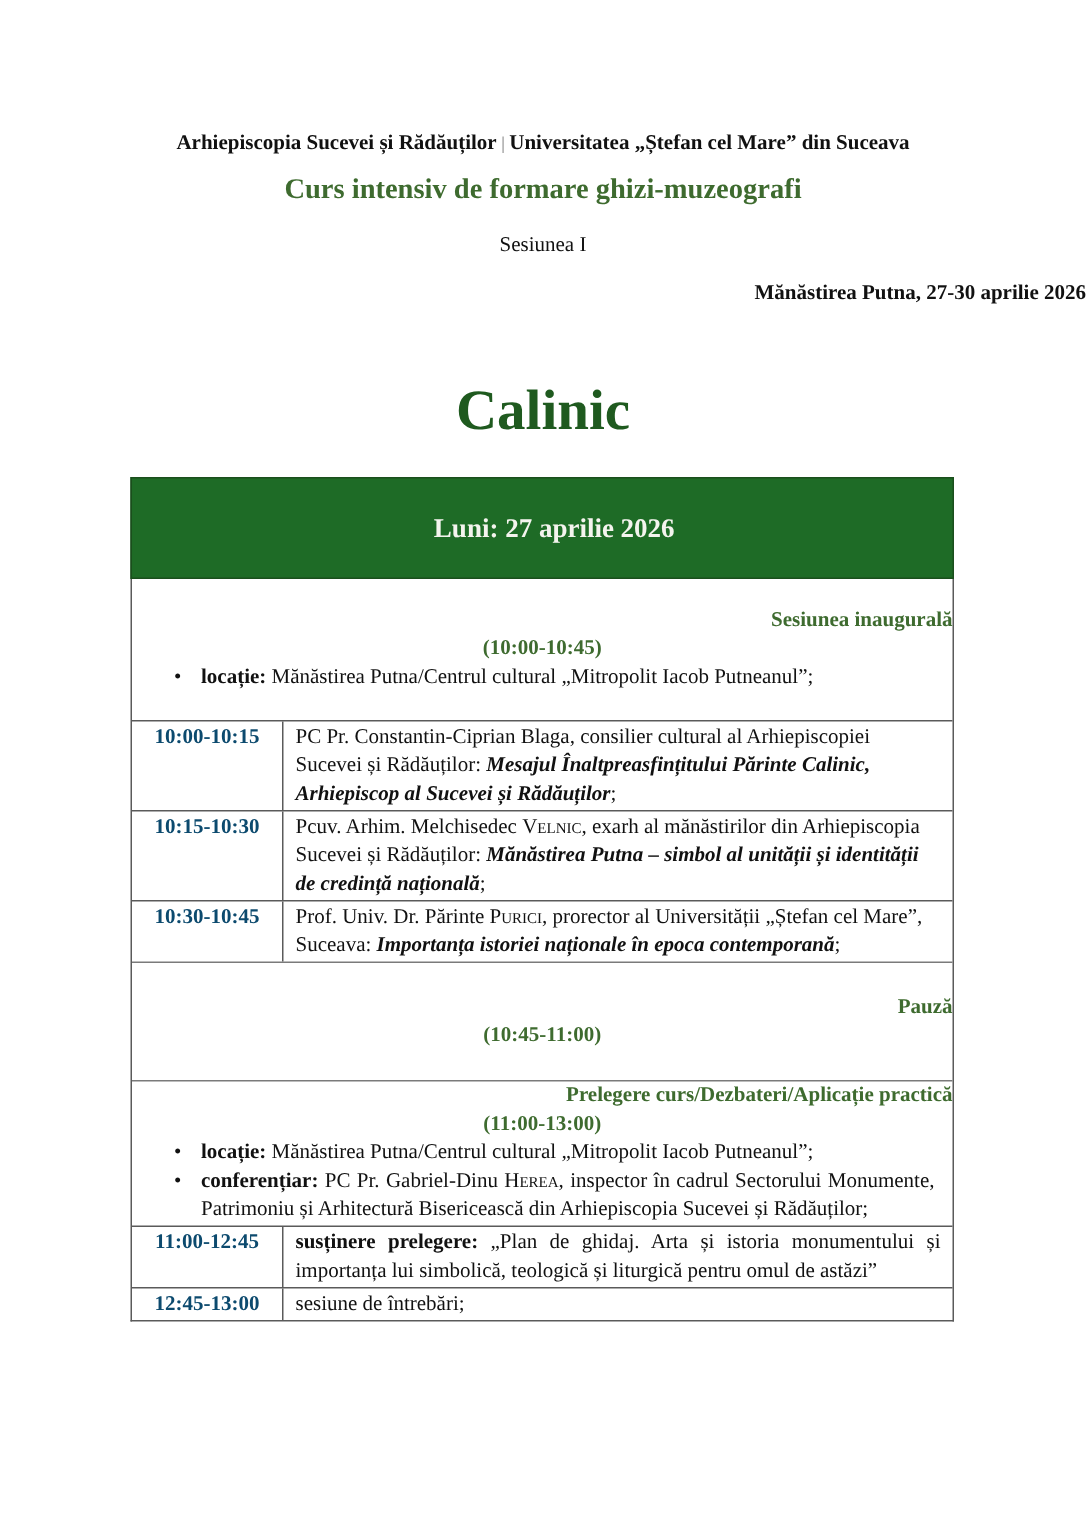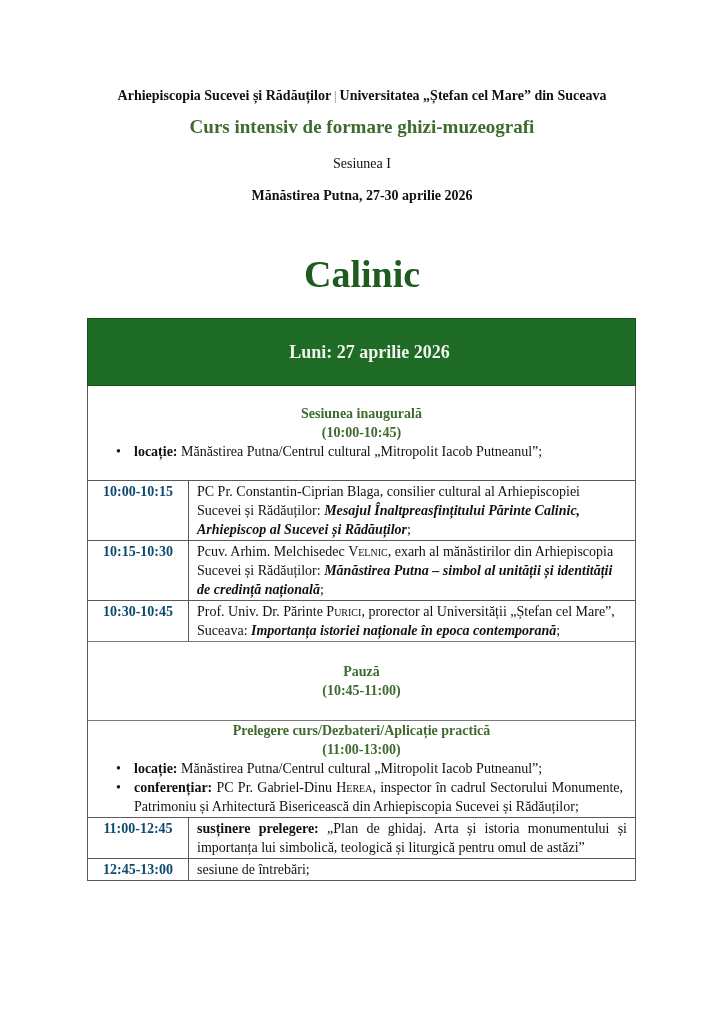--- a/index.html
+++ b/index.html
@@ -3,30 +3,30 @@
 <meta charset="utf-8">
 <style>
   html, body { margin: 0; padding: 0; background: #ffffff; }
   body { width: 724px; height: 1024px; position: relative; overflow: hidden;
          font-family: "Liberation Serif", "DejaVu Serif", serif; color: #111; }
   .hdr-line { position: absolute; left: 0; width: 724px; text-align: center; }
   .org { top: 88px; font-size: 14px; font-weight: bold; }
   .org .sep { color: #777; font-weight: normal; margin: 0 3px; font-size: 12px; }
   .course { top: 116px; font-size: 19px; font-weight: bold; color: #3e6b2f; }
   .session { top: 156px; font-size: 14px; font-weight: normal; }
-  .place { top: 188px; font-size: 14px; font-weight: bold; }
+  .place { top: 188px; font-size: 14px; font-weight: bold; text-align: right; }
   .program { top: 252px; font-size: 38px; font-weight: bold; color: #1f5a1f; }
 
   .table { position: absolute; left: 87px; top: 318px; width: 549px;
            border: 1px solid #5a5a5a; border-top: none; box-sizing: border-box; }
   .day-head { background: #1e6b26; color: #f4f4ee; height: 66px; line-height: 66px;
               text-align: center; font-size: 18px; font-weight: bold;
               border: 1px solid #1a4f1c; margin: 0 -1px; padding-left: 16px; }
   .block { border-top: 1px solid #7a7a7a; text-align: center; font-size: 14px; }
-  .block-title { color: #3e6b2f; font-weight: bold; line-height: 19px; }
+  .block-title { color: #3e6b2f; font-weight: bold; line-height: 19px; text-align: right; }
   .block-time { color: #3e6b2f; font-weight: bold; line-height: 19px; }
   .bullets { text-align: left; margin: 0; padding: 0; list-style: none; }
   .bullets li { position: relative; padding-left: 46px; padding-right: 12px; line-height: 19px; font-size: 14px; }
   .bullets li .dot { position: absolute; left: 28px; top: 0; }
   .bullets li.justify { text-align: justify; }
   .row { display: flex; border-top: 1px solid #5a5a5a; font-size: 14px; }
   .row .time { width: 100px; flex: none; color: #0c4a6e; font-weight: bold; text-align: center;
                padding-top: 1px; line-height: 19px; border-right: 1px solid #5a5a5a; }
   .row .desc { flex: 1; padding: 1px 8px 1px 8px; line-height: 19px; text-align: left; }
   .row .desc.justify { text-align: justify; }

